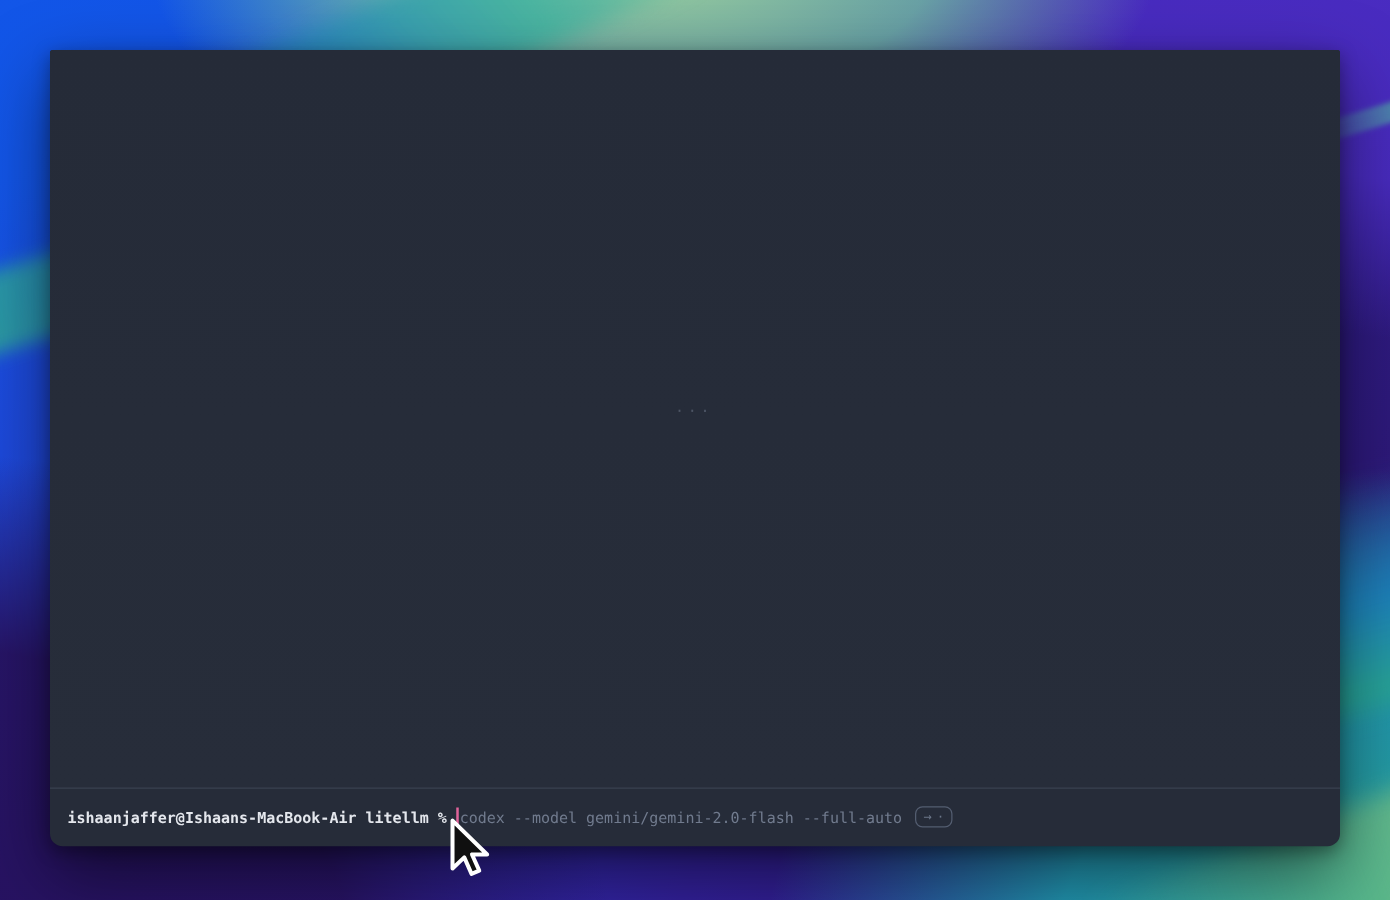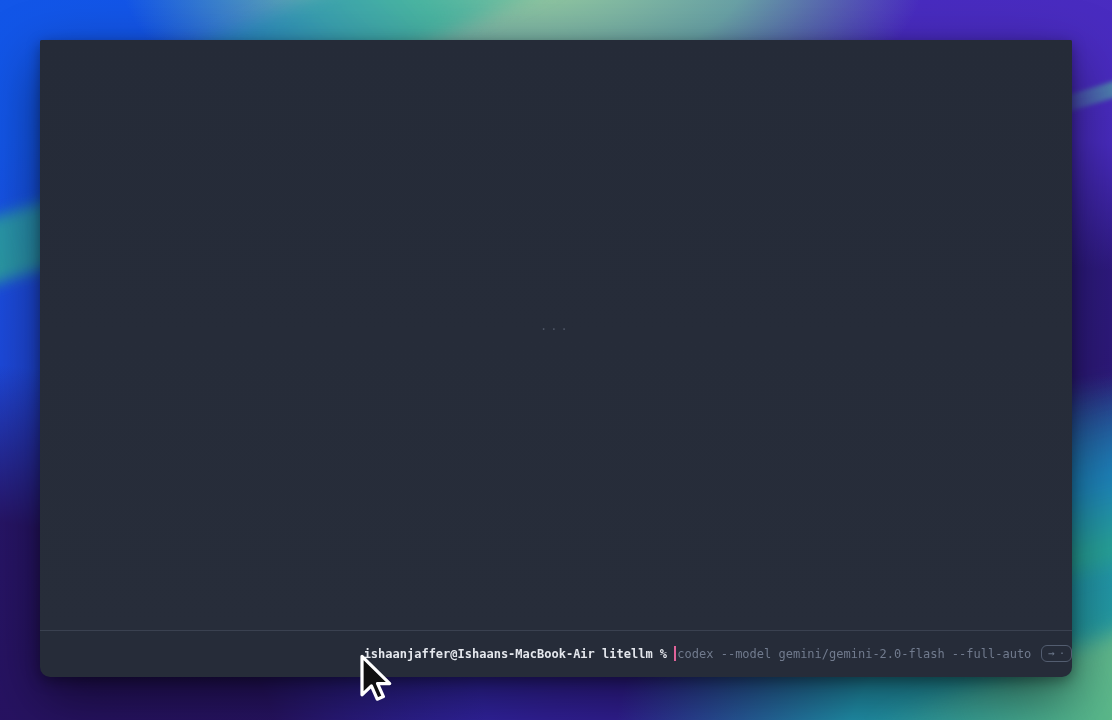--- a/index.html
+++ b/index.html
@@ -60,25 +60,24 @@
   .output-ellipsis {
     position: absolute; left: 500px; top: 282px;
     color: #4d5565; font-size: 12px; letter-spacing: 3px;
   }
   .prompt-divider {
     position: absolute; left: 0; right: 0; top: 590px; height: 1px;
     background: #3a4150;
   }
   .prompt-row {
     position: absolute; left: 0; right: 0; top: 591px; bottom: 0;
-    padding-left: 26px;
+    padding-left: 14px;
     line-height: 46px;
     font-size: 12px;
     white-space: nowrap;
-    text-align: right;
   }
   .prompt-strong { color: #e4e7ed; font-weight: bold; }
   .text-cursor {
     display: inline-block; width: 2px; height: 15px;
     background: #e0639a; vertical-align: -3px; margin-right: 1px;
   }
   .suggestion { color: #717b8e; }
   .hint-badge {
     display: inline-block; margin-left: 10px;
     border: 1px solid #535d70; border-radius: 6px;

